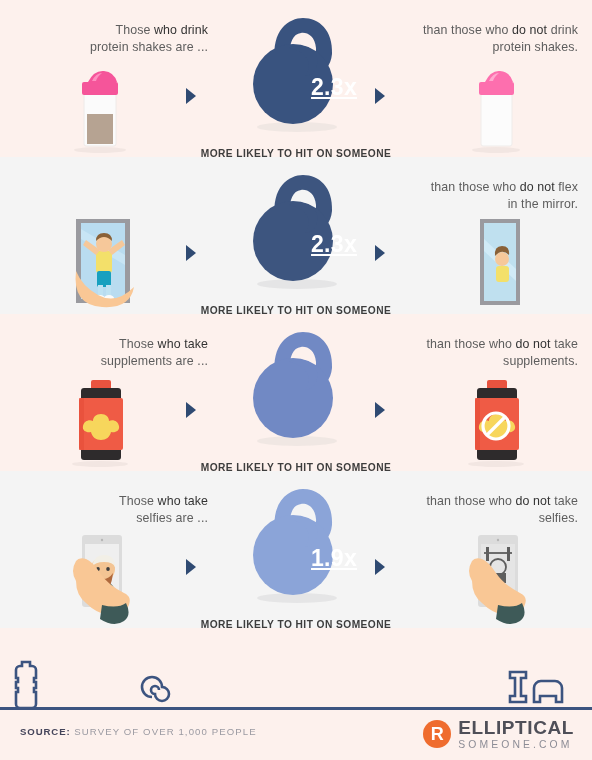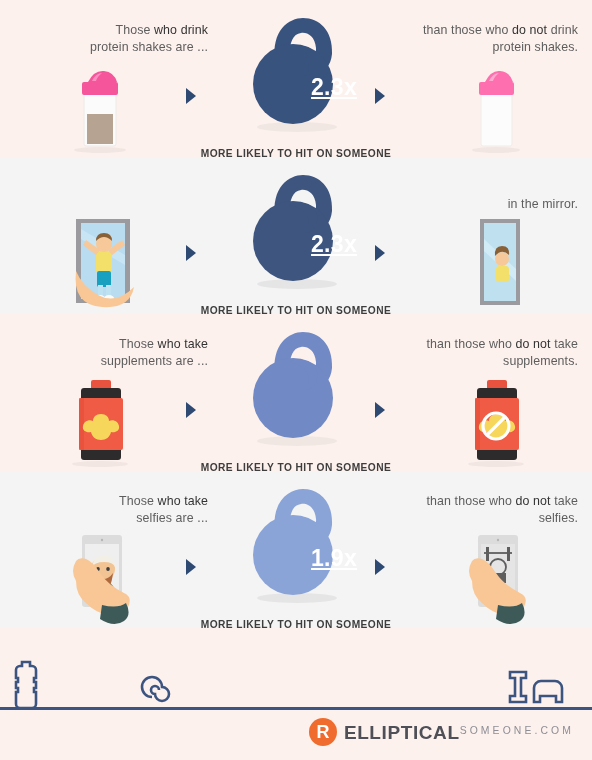--- a/index.html
+++ b/index.html
@@ -81,21 +81,21 @@
   .source b{color:#44445a;font-weight:bold;letter-spacing:.9px;}
 
   .logo{position:absolute;right:18px;top:68px;display:flex;align-items:center;}
   .logo-badge{
     width:28px;height:28px;border-radius:50%;
     background:#ef6c2e;color:#fff;
     display:flex;align-items:center;justify-content:center;
     font-size:18px;font-weight:bold;line-height:1;
     margin-right:7px;
   }
-  .logo-text{display:flex;flex-direction:row;line-height:1;}
+  .logo-text{display:flex;flex-direction:column;line-height:1;}
   .logo-top{font-size:19px;font-weight:bold;color:#4f4f58;letter-spacing:.6px;}
   .logo-bot{font-size:10.4px;color:#8d8d96;letter-spacing:3.1px;margin-top:3px;}
 </style>
 </head>
 <body>
 
 <div class="sheet">
 
   <div class="row plain">
     <div class="row-inner">
@@ -191,21 +191,21 @@
           <rect x="44" y="0" width="40" height="86" fill="#9a9a9f"></rect>
           <rect x="48" y="4" width="32" height="78" fill="#bfe0ef"></rect>
           <path d="M48 20 l32 30 v12 l-32 -30 z" fill="#d6eef9" opacity=".8"></path>
           <circle cx="66" cy="40" r="7" fill="#f6c89a"></circle>
           <path d="M59 37 q7 -8 14 -1 q1 -9 -7 -9 q-8 0 -7 10 z" fill="#8a6137"></path>
           <rect x="60" y="47" width="13" height="16" rx="3" fill="#f3e06a"></rect>
         </svg>
       </div>
 
       <div class="caption right">
-        <br>
+        <span><span>than those who </span><b>do not</b><span> flex</span></span><br>
         <span>in the mirror.</span>
       </div>
     </div>
   </div>
 
   <div class="row plain">
     <div class="row-inner">
 
       <div class="caption left">
         <span><span>Those </span><b>who take</b></span><br>
@@ -342,20 +342,23 @@
         </g>
 
         <g fill="none" stroke="#3c5480" stroke-width="2.6">
           <path d="M534 38 a7 7 0 0 1 7 -7 h14 a7 7 0 0 1 7 7 v14 h-6 v-6 h-16 v6 h-6 z"></path>
         </g>
       </svg>
     </div>
 
     <div class="foot-line"></div>
 
+    <div class="source">
+      <b>SOURCE:</b><span> SURVEY OF OVER 1,000 PEOPLE</span>
+    </div>
 
     <div class="logo">
       <span class="logo-badge">R</span>
       <span class="logo-text">
         <span class="logo-top">ELLIPTICAL</span>
         <span class="logo-bot">SOMEONE.COM</span>
       </span>
     </div>
   </div>
 

